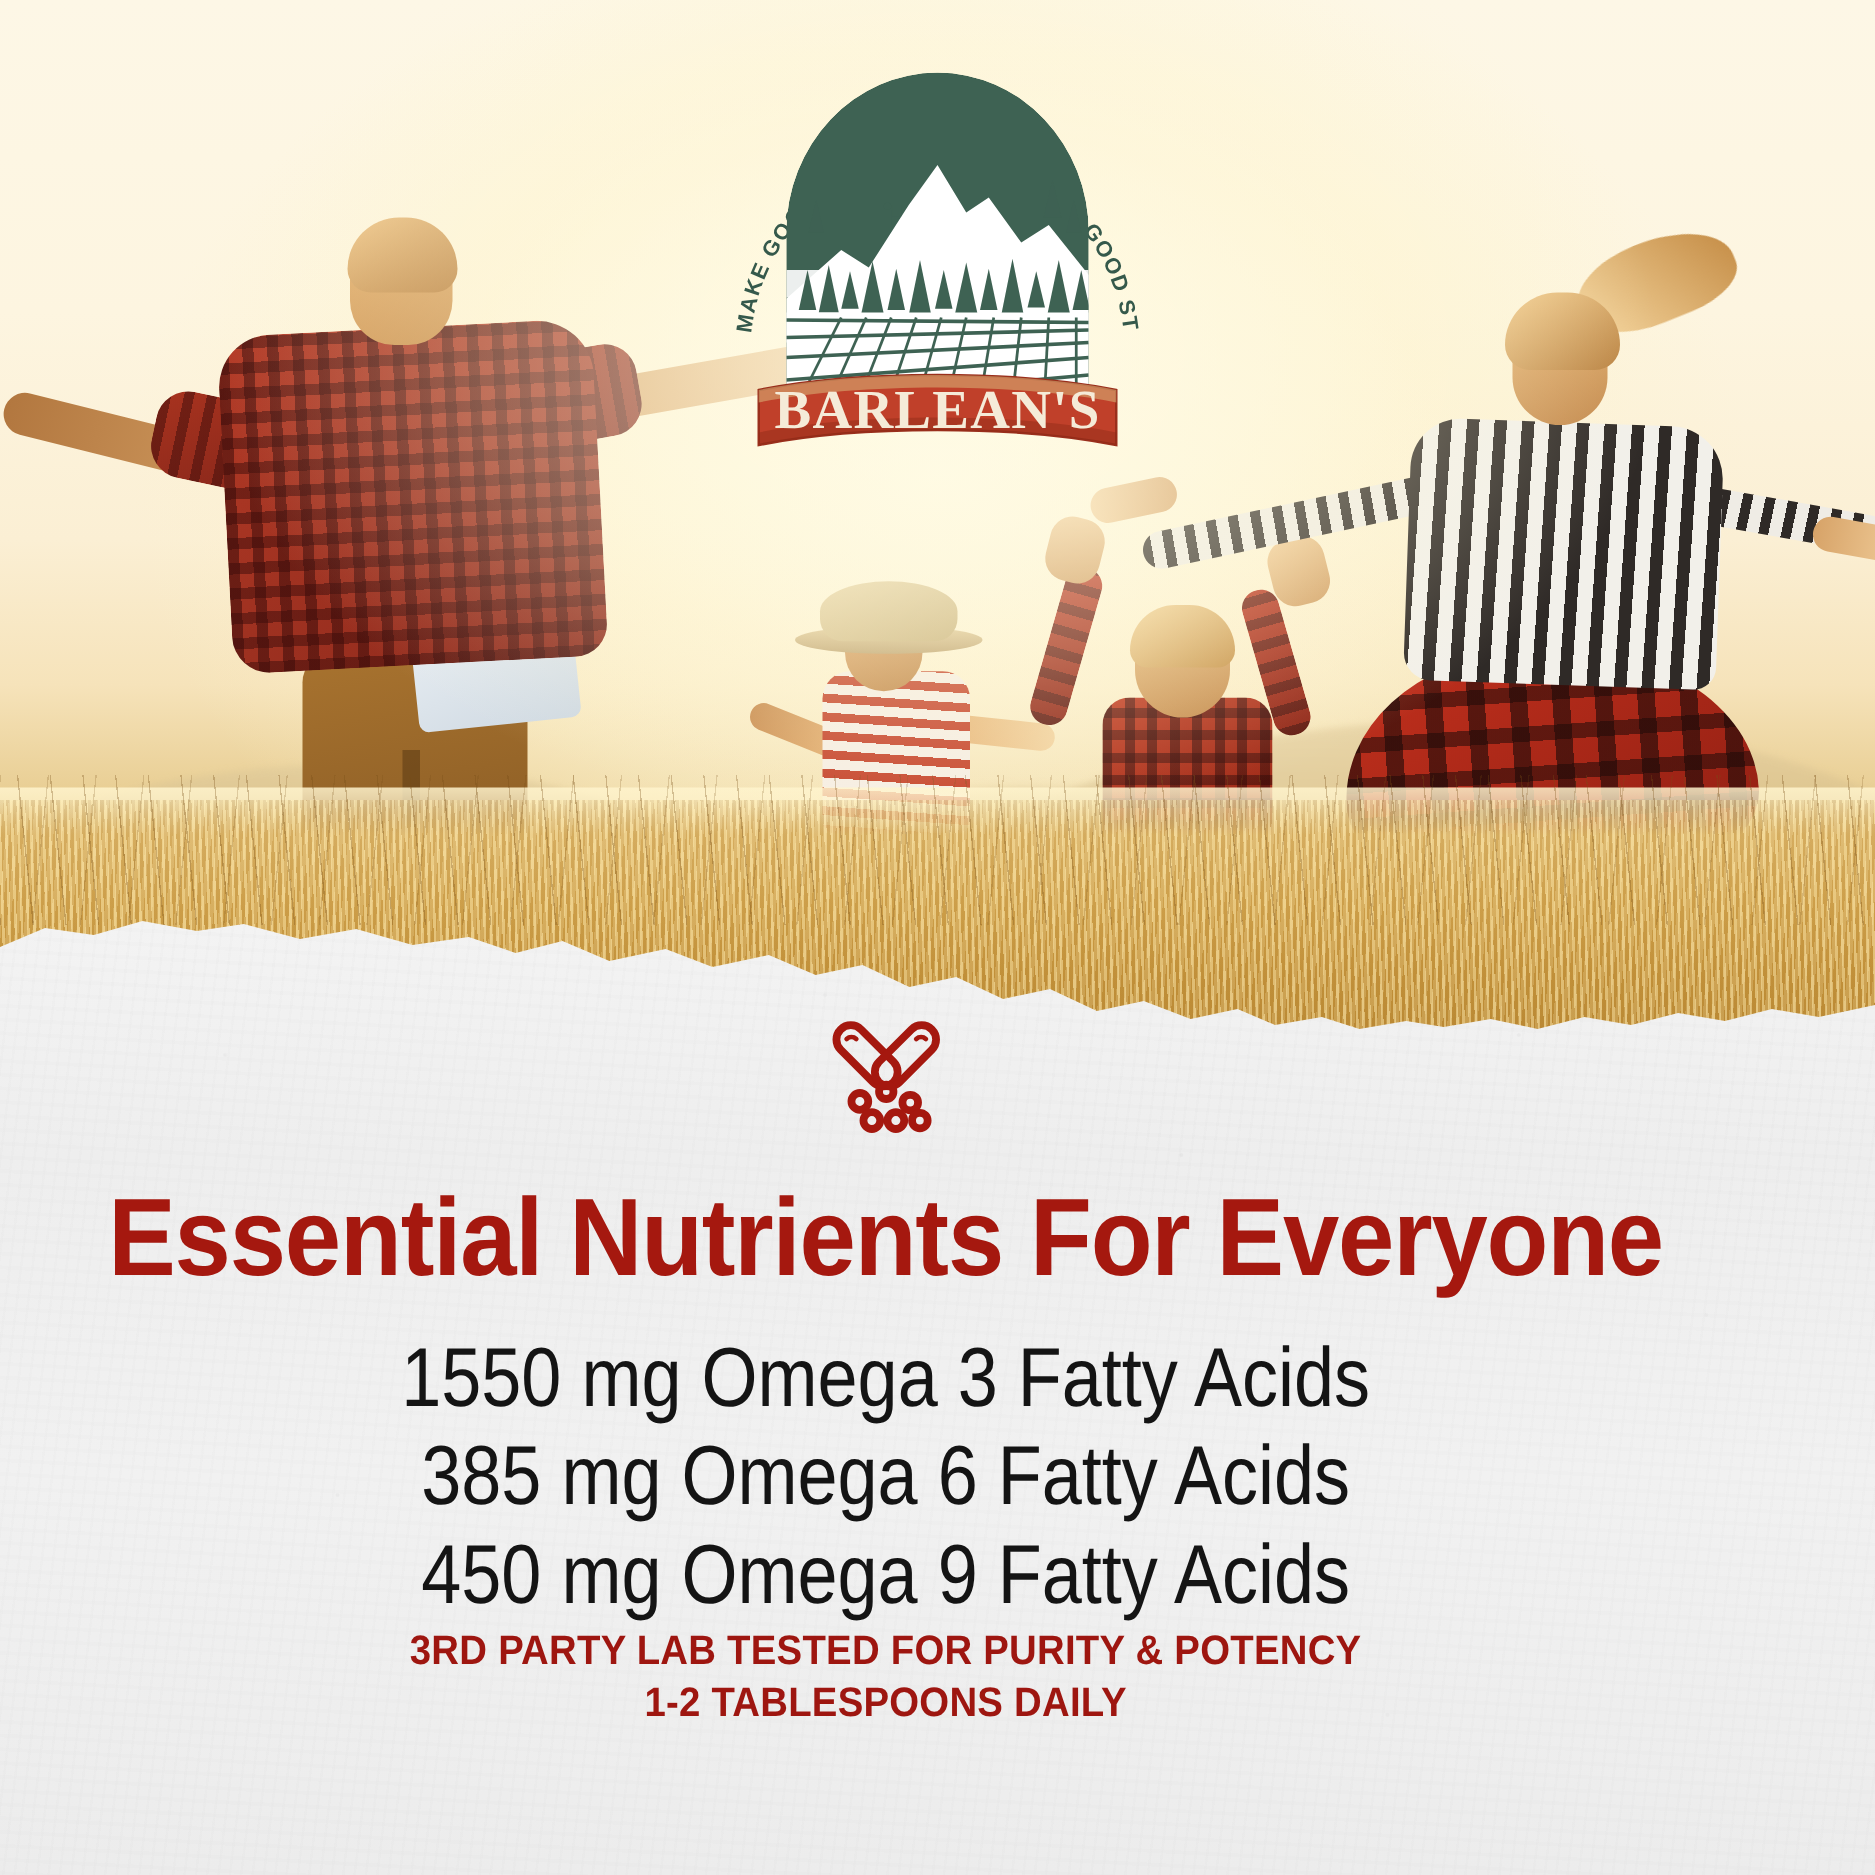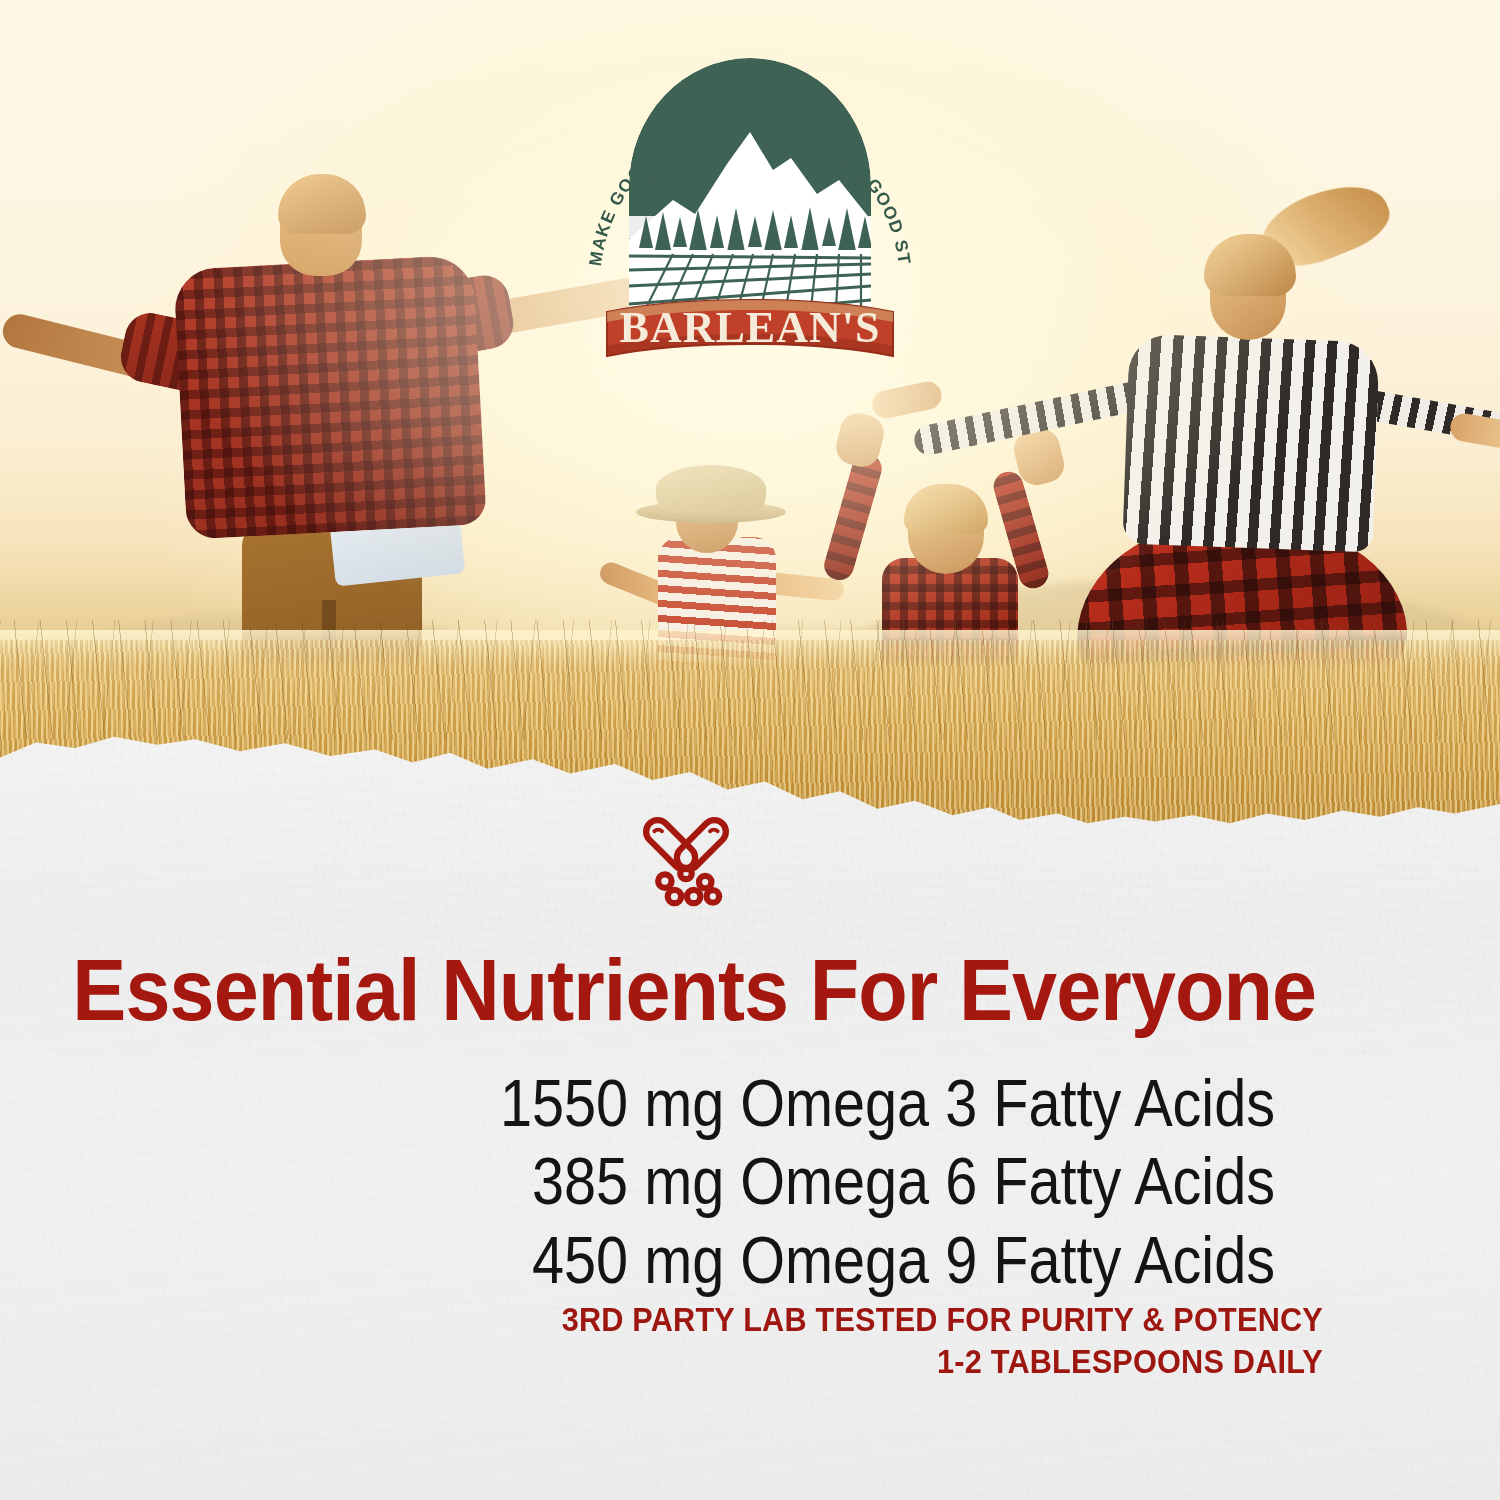--- a/index.html
+++ b/index.html
@@ -163,21 +163,21 @@
         radial-gradient(circle at 37% 76%, rgba(120,120,120,.08) 0 1px, transparent 2px),
         radial-gradient(circle at 58% 68%, rgba(120,120,120,.10) 0 1px, transparent 2px),
         radial-gradient(circle at 74% 84%, rgba(120,120,120,.09) 0 1px, transparent 2px),
         repeating-linear-gradient(97deg, rgba(150,150,150,.05) 0 2px, rgba(0,0,0,0) 2px 9px),
         repeating-linear-gradient(3deg, rgba(160,160,160,.04) 0 3px, rgba(0,0,0,0) 3px 11px);}
 
   
   .logo{position:absolute;left:50%;top:34px;transform:translateX(-50%);width:346px;height:330px;}
 
   
-  .content{position:absolute;left:0;top:800px;width:1371px;text-align:right;}
+  .content{position:absolute;left:0;top:800px;width:1371px;text-align:center;padding-left:23px;}
   .pill-icon{width:96px;height:96px;margin:12px auto 0;display:block;}
   .headline{margin:38px 0 0;font-family:"Liberation Sans",sans-serif;font-weight:bold;
       font-size:88px;line-height:1;color:#A5180F;letter-spacing:-1px;
       transform:scaleX(.92);transform-origin:center;white-space:nowrap;}
   .facts{margin-top:30px;}
   .fact{font-family:"Liberation Sans",sans-serif;font-size:67px;line-height:1.17;
       color:#141414;font-weight:normal;transform:scaleX(.86);transform-origin:center;white-space:nowrap;}
   .notes{}
   .note{font-family:"Liberation Sans",sans-serif;font-weight:bold;font-size:33px;
       line-height:1.28;letter-spacing:.2px;color:#9E1610;transform:scaleX(.93);

